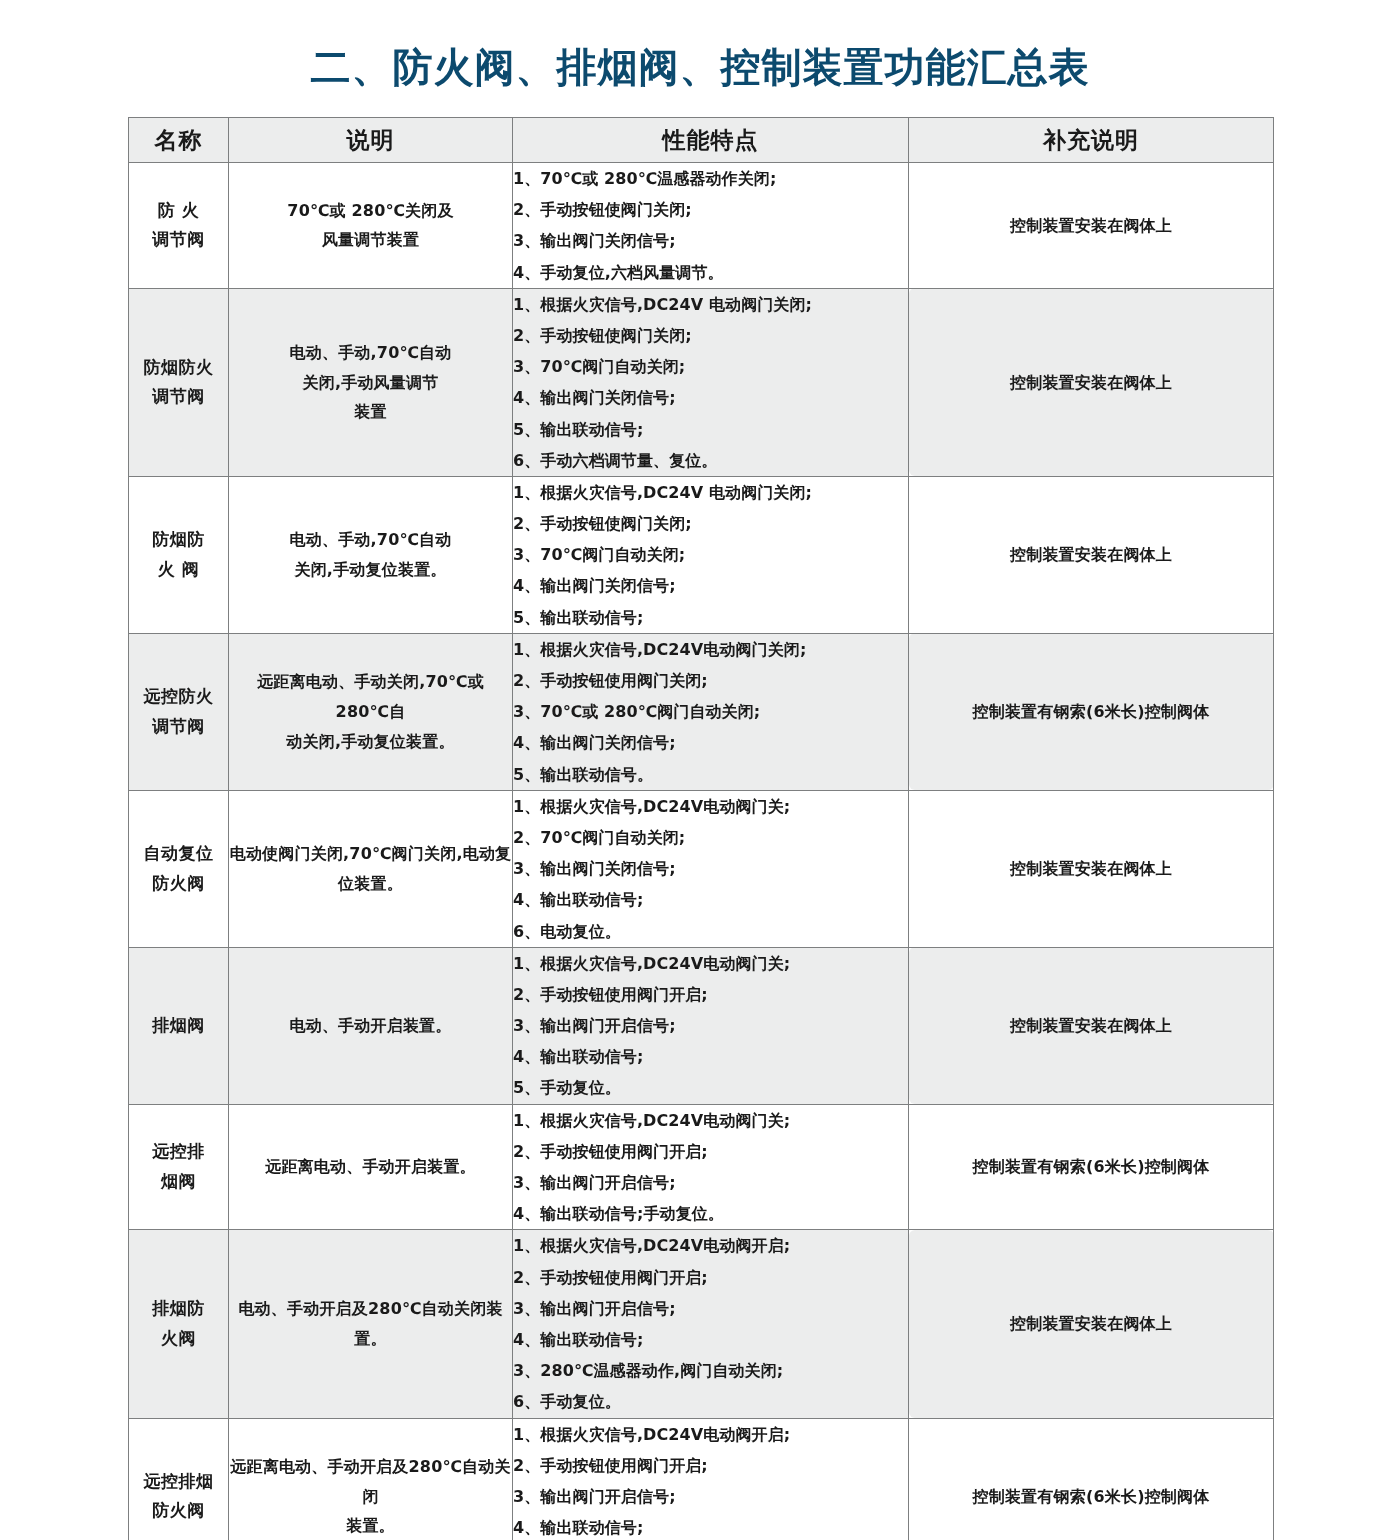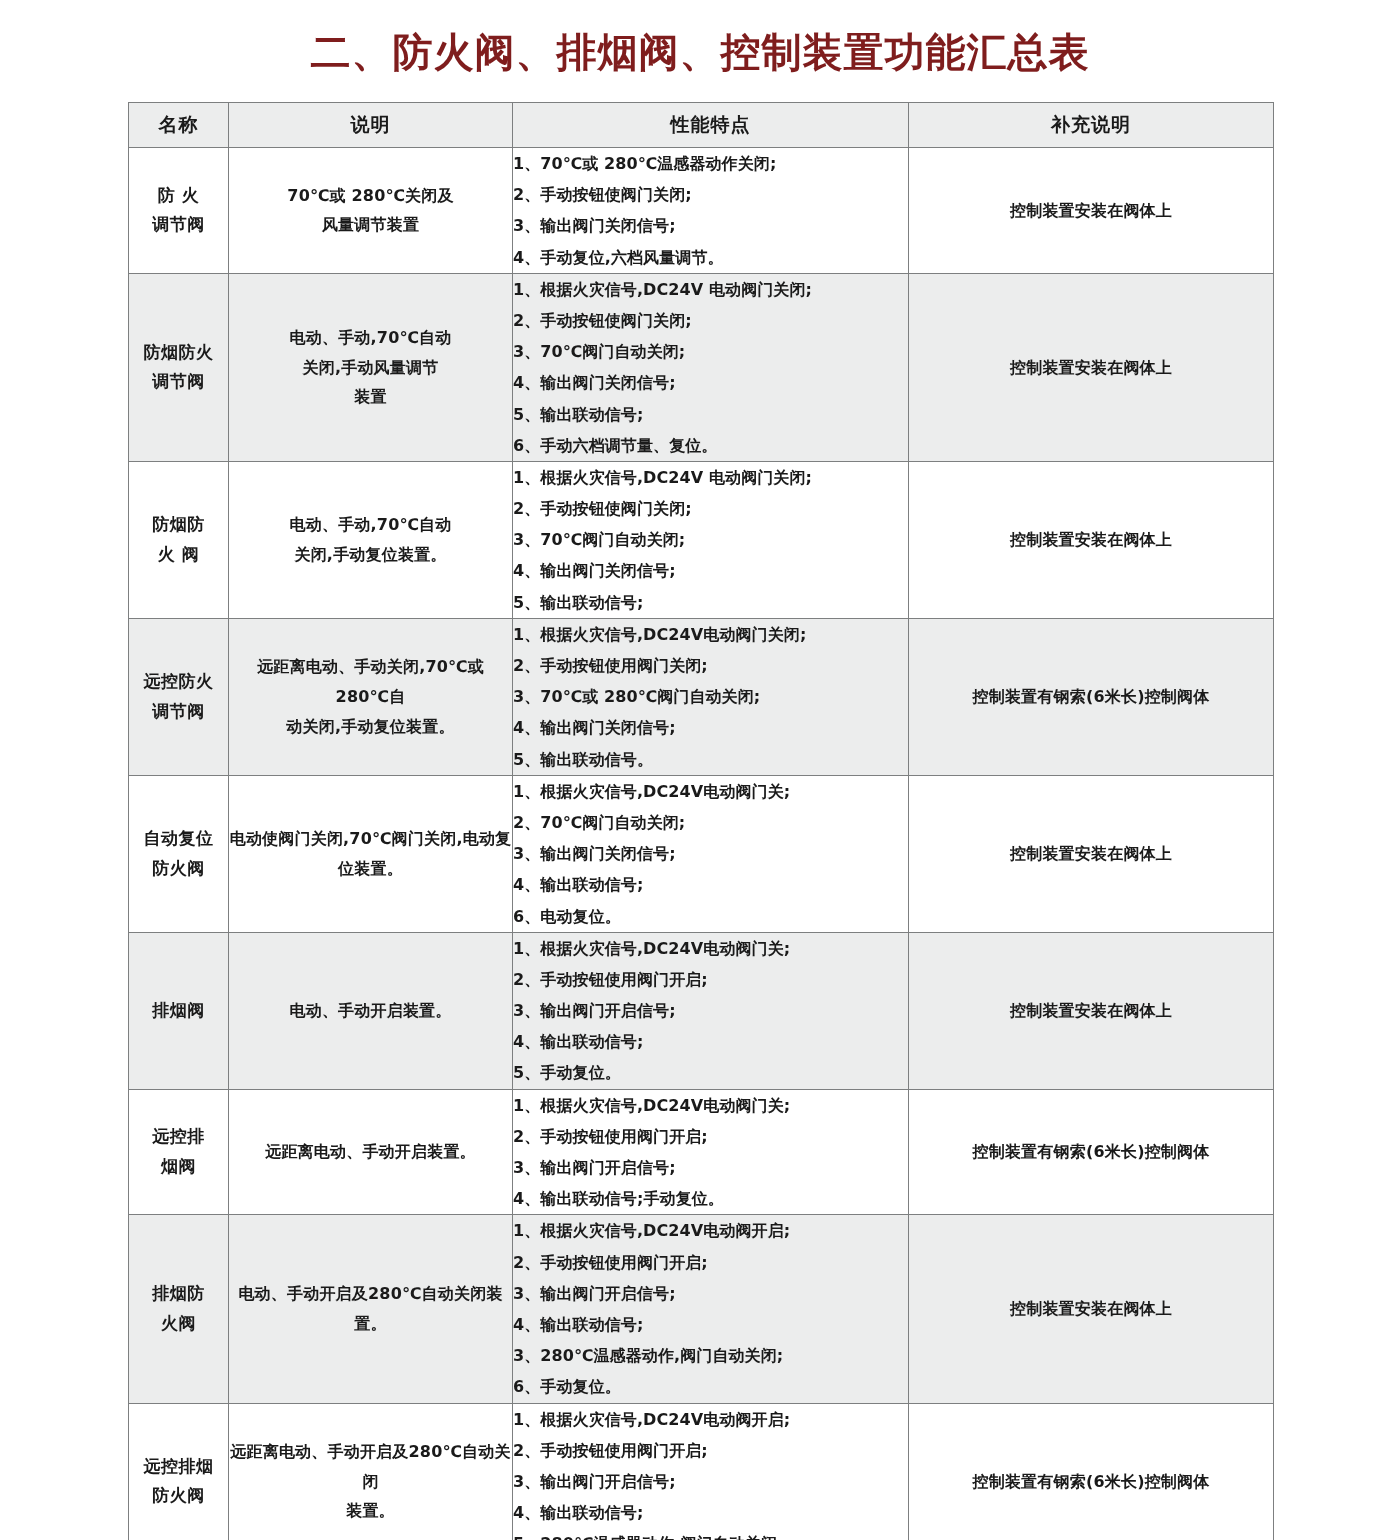--- a/index.html
+++ b/index.html
@@ -21,22 +21,22 @@
     width: 1400px;
     height: 1540px;
     box-sizing: border-box;
   }
 
   .doc-title {
     text-align: center;
     font-size: 40px;
     font-weight: 700;
     letter-spacing: 1px;
-    color: #7f1d1d;
-    margin: 0;
+    color: #0c4a6e;
+    margin: 15px;
     padding-top: 27px;
     padding-bottom: 0;
     line-height: 1.25;
     font-family: "DejaVu Sans", "Liberation Sans", sans-serif;
   }
 
   .table-wrap {
     position: absolute;
     left: 128px;
     top: 102px;
@@ -59,21 +59,21 @@
   table.summary td {
     border: 1px solid #7d7f80;
     vertical-align: middle;
     padding: 0;
   }
 
   
   thead th {
     background: #eceded;
     height: 44px;
-    font-size: 19px;
+    font-size: 23px;
     font-weight: 700;
     text-align: center;
     letter-spacing: 1px;
     color: #1a1a1a;
   }
 
   
   tbody tr.row-white > td { background: #ffffff; }
   tbody tr.row-gray  > td { background: #eceded; }
 
@@ -113,20 +113,21 @@
     white-space: nowrap;
   }
 
   td.cell-extra {
     text-align: center;
     font-size: 16px;
     font-weight: 700;
     line-height: 1.7;
     padding: 8px 8px;
     letter-spacing: 0.2px;
+    border-radius: 6px;
   }
 </style>
 </head>
 <body>
 
 <div class="page">
 
   <h1 class="doc-title">二、防火阀、排烟阀、控制装置功能汇总表</h1>
 
   <div class="table-wrap">

